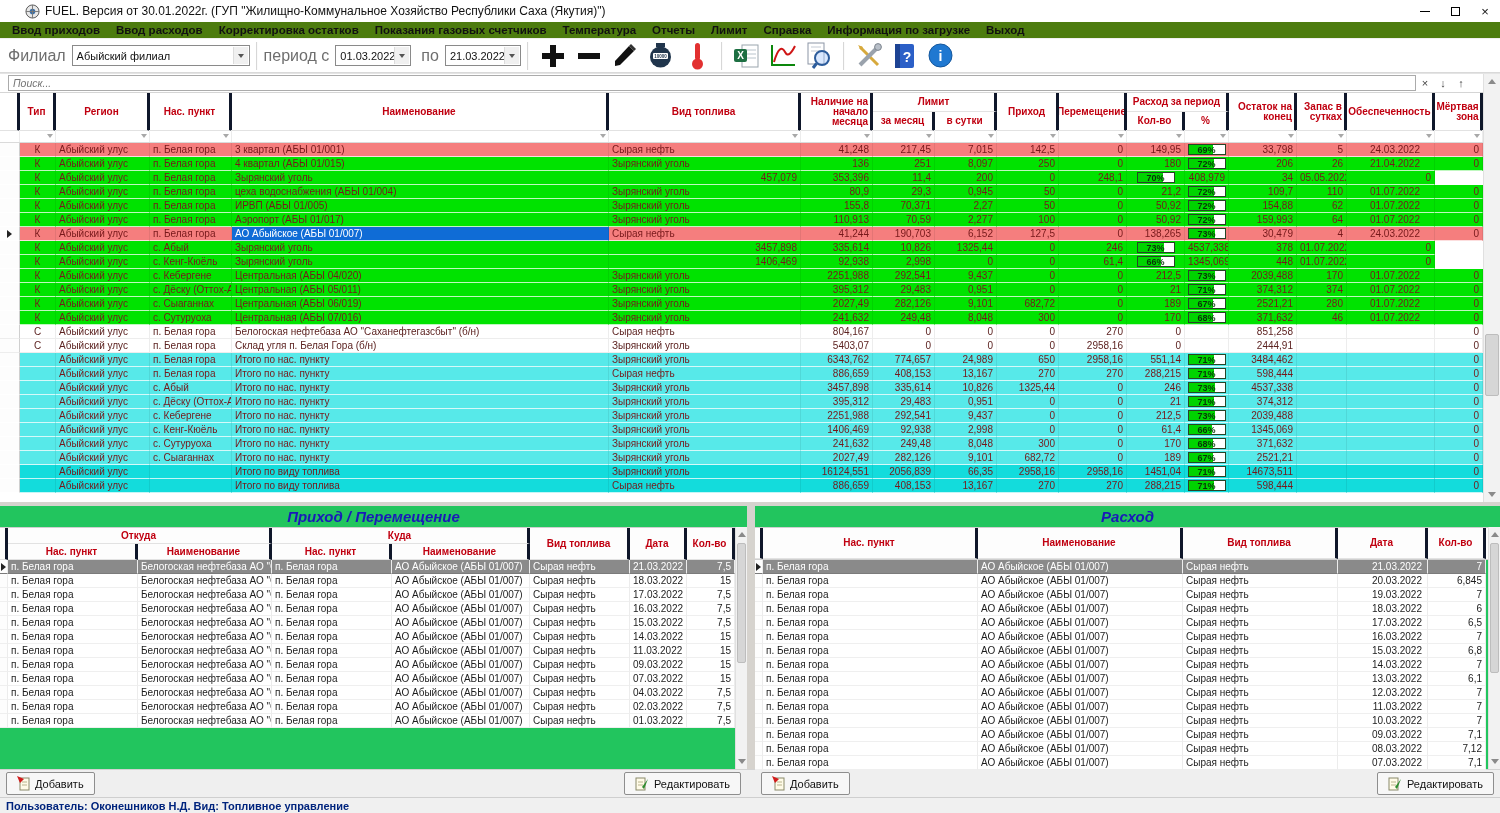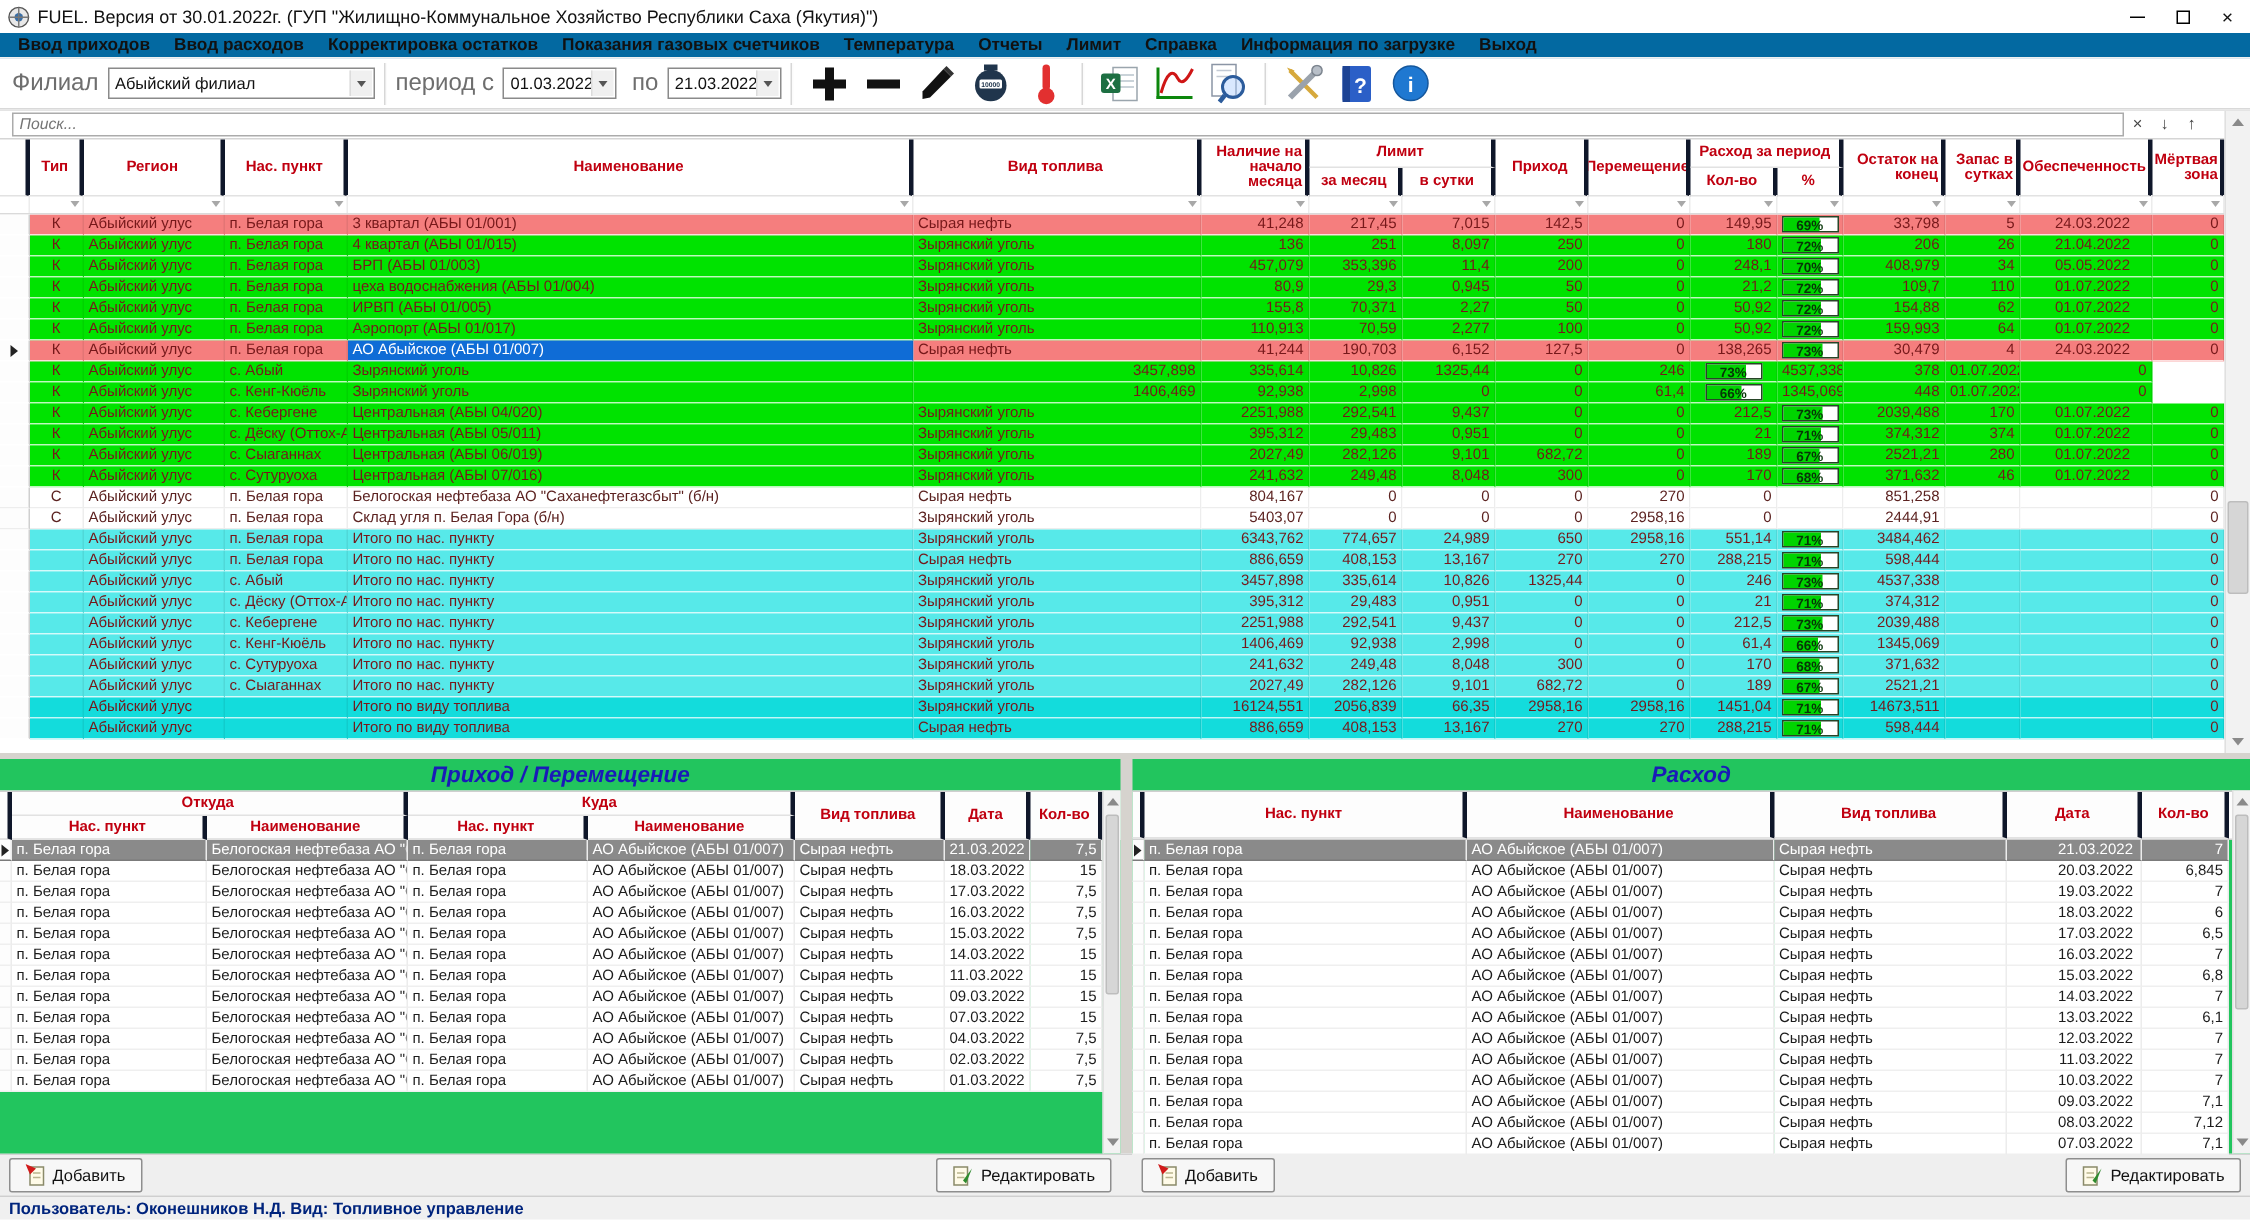--- a/index.html
+++ b/index.html
@@ -1,28 +1,28 @@
 <!DOCTYPE html>
 <html><head>
 <meta charset="utf-8">
 <style>
   *{box-sizing:border-box;margin:0;padding:0}
   html,body{width:1500px;height:813px;overflow:hidden;background:#fff;
     font-family:"Liberation Sans","DejaVu Sans",sans-serif;color:#111;}
   
-  .titlebar{height:22px;display:flex;align-items:center;background:#fff;padding-left:5px;font-size:12px;}
+  .titlebar{height:22px;display:flex;align-items:center;background:#fff;padding-left:5px;font-size:12px;margin-left:20px;}
   .appicon{width:15px;height:15px;margin-right:5px;flex:0 0 auto}
   .tb-title{flex:1;white-space:nowrap;overflow:hidden}
   .winbtns{display:flex;height:100%}
   .wbtn{width:30px;display:flex;align-items:center;justify-content:center;cursor:default}
   .glyph-min{width:10px;height:0;border-bottom:1px solid #000}
   .glyph-max{width:9px;height:9px;border:1px solid #000}
   .glyph-close{font-size:13px;line-height:13px}
   
-  .menubar{height:17px;display:flex;align-items:center;background:#0369a1;padding-left:4px;border-bottom:1px solid #f0f0f0}
+  .menubar{height:17px;display:flex;align-items:center;background:#4d7c0f;padding-left:4px;border-bottom:1px solid #f0f0f0}
   .mitem{font-size:11.5px;font-weight:600;padding:0 8px;white-space:nowrap}
   
   .toolbar{height:34px;display:flex;align-items:center;background:#fff;border-bottom:1px solid #d9d9d9;padding-left:8px}
   .tlabel{font-size:16px;color:#6e6e6e;margin-right:6px;white-space:nowrap}
   .combo{position:relative;height:21px;border:1px solid #8a8a8a;background:#fff;font-size:11px;
          display:flex;align-items:center;padding:0 31px 0 4px;white-space:nowrap}
   .combo .abox{position:absolute;right:1px;top:1px;bottom:1px;width:15px;background:#f0f0f0;
          border-left:1px solid #dcdcdc;display:flex;align-items:center;justify-content:center}
   .tridn{width:0;height:0;border-left:3px solid transparent;border-right:3px solid transparent;border-top:4px solid #555}
   .vsep{width:2px;height:28px;border-left:1px solid #d7d7d7;border-right:1px solid #fbfbfb;margin:0 6px}
@@ -367,21 +367,20 @@
           <div class="cell num">206</div>
           <div class="cell num">26</div>
           <div class="cell dt">21.04.2022</div>
           <div class="cell num">0</div>
         </div>
         <div class="trow c-green">
           <div class="cell ind"></div>
           <div class="cell ctr">К</div>
           <div class="cell lft">Абыйский улус</div>
           <div class="cell lft">п. Белая гора</div>
-          <div class="cell lft">БРП (АБЫ 01/003)</div>
           <div class="cell lft">Зырянский уголь</div>
           <div class="cell num">457,079</div>
           <div class="cell num">353,396</div>
           <div class="cell num">11,4</div>
           <div class="cell num">200</div>
           <div class="cell num">0</div>
           <div class="cell num">248,1</div>
           <div class="cell pct">
             <span class="pbar">
               <span class="pfill" style="width: 70%;"></span>

